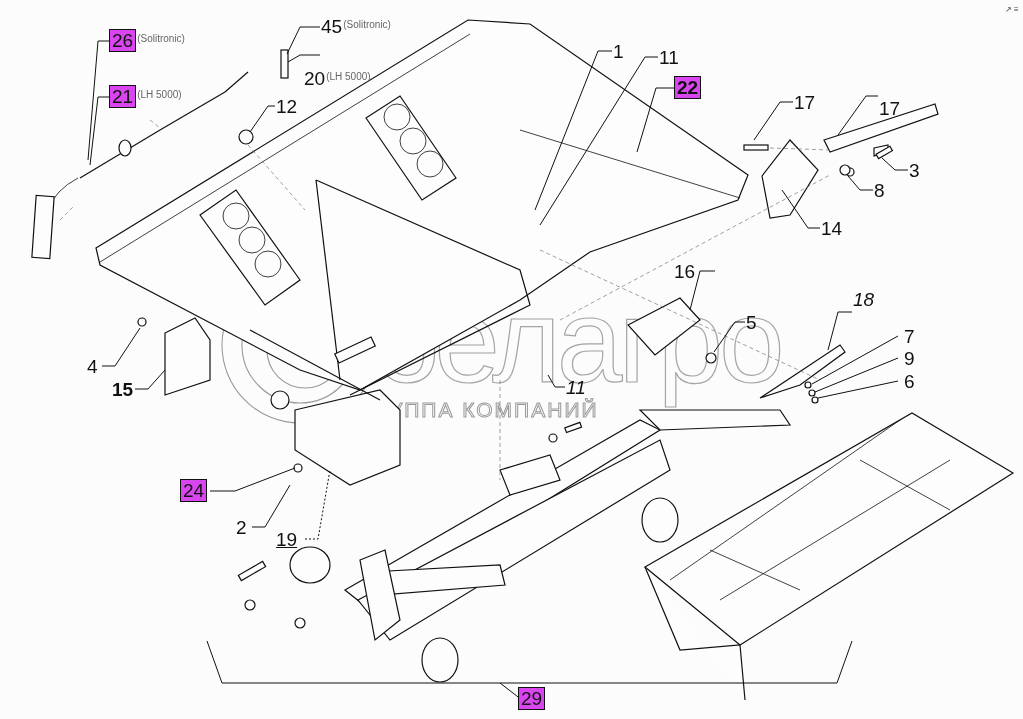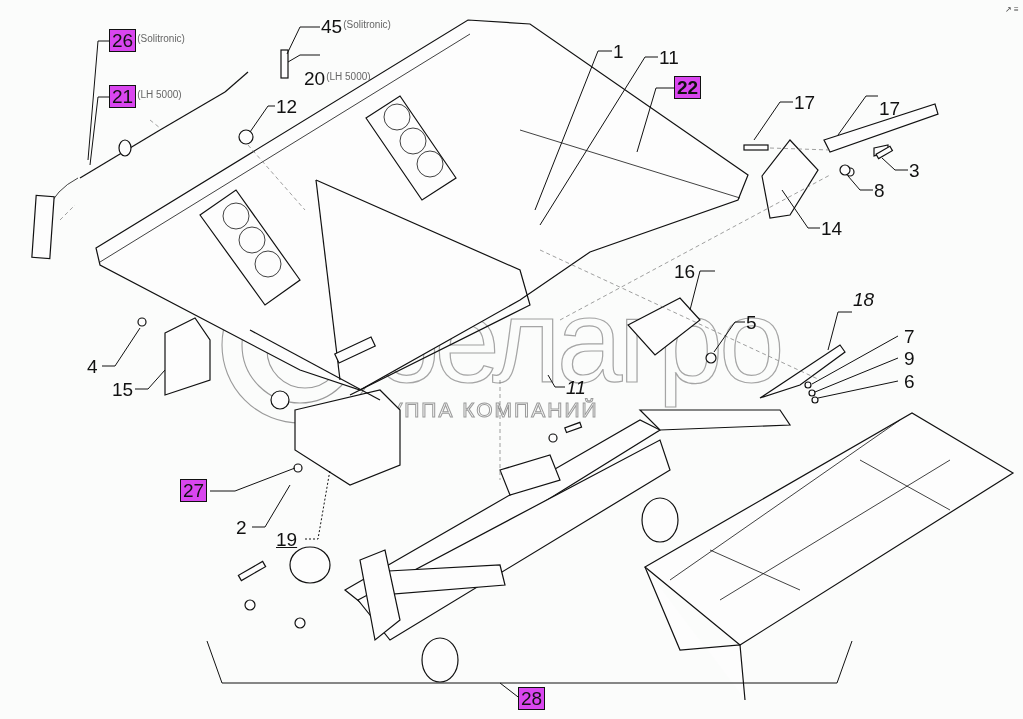--- a/index.html
+++ b/index.html
@@ -194,21 +194,21 @@
 <div class="callout" style="left:909px;top:161px;">3</div>
 <div class="callout" style="left:874px;top:181px;">8</div>
 <div class="callout" style="left:821px;top:219px;">14</div>
 <div class="callout" style="left:674px;top:262px;">16</div>
 <div class="callout" style="left:746px;top:313px;">5</div>
 <div class="callout" style="left:853px;top:290px;font-style:italic;">18</div>
 <div class="callout" style="left:904px;top:327px;">7</div>
 <div class="callout" style="left:904px;top:349px;">9</div>
 <div class="callout" style="left:904px;top:372px;">6</div>
 <div class="callout" style="left:87px;top:357px;">4</div>
-<div class="callout" style="left:112px;top:380px;">15</div>
+<div class="callout" style="left:112px;top:380px;font-weight:bold;">15</div>
 <div class="callout" style="left:566px;top:378px;font-style:italic;">11</div>
-<div class="callout" style="left:180px;top:481px;"><span class="boxed">27</span></div>
+<div class="callout" style="left:180px;top:481px;"><span class="boxed">24</span></div>
 <div class="callout" style="left:236px;top:518px;">2</div>
 <div class="callout" style="left:276px;top:530px;text-decoration:underline;">19</div>
-<div class="callout" style="left:518px;top:689px;"><span class="boxed">28</span></div>
+<div class="callout" style="left:518px;top:689px;"><span class="boxed">29</span></div>
 
 <div class="corner">↗ ≡</div>
 </div>
 
 </body></html>

